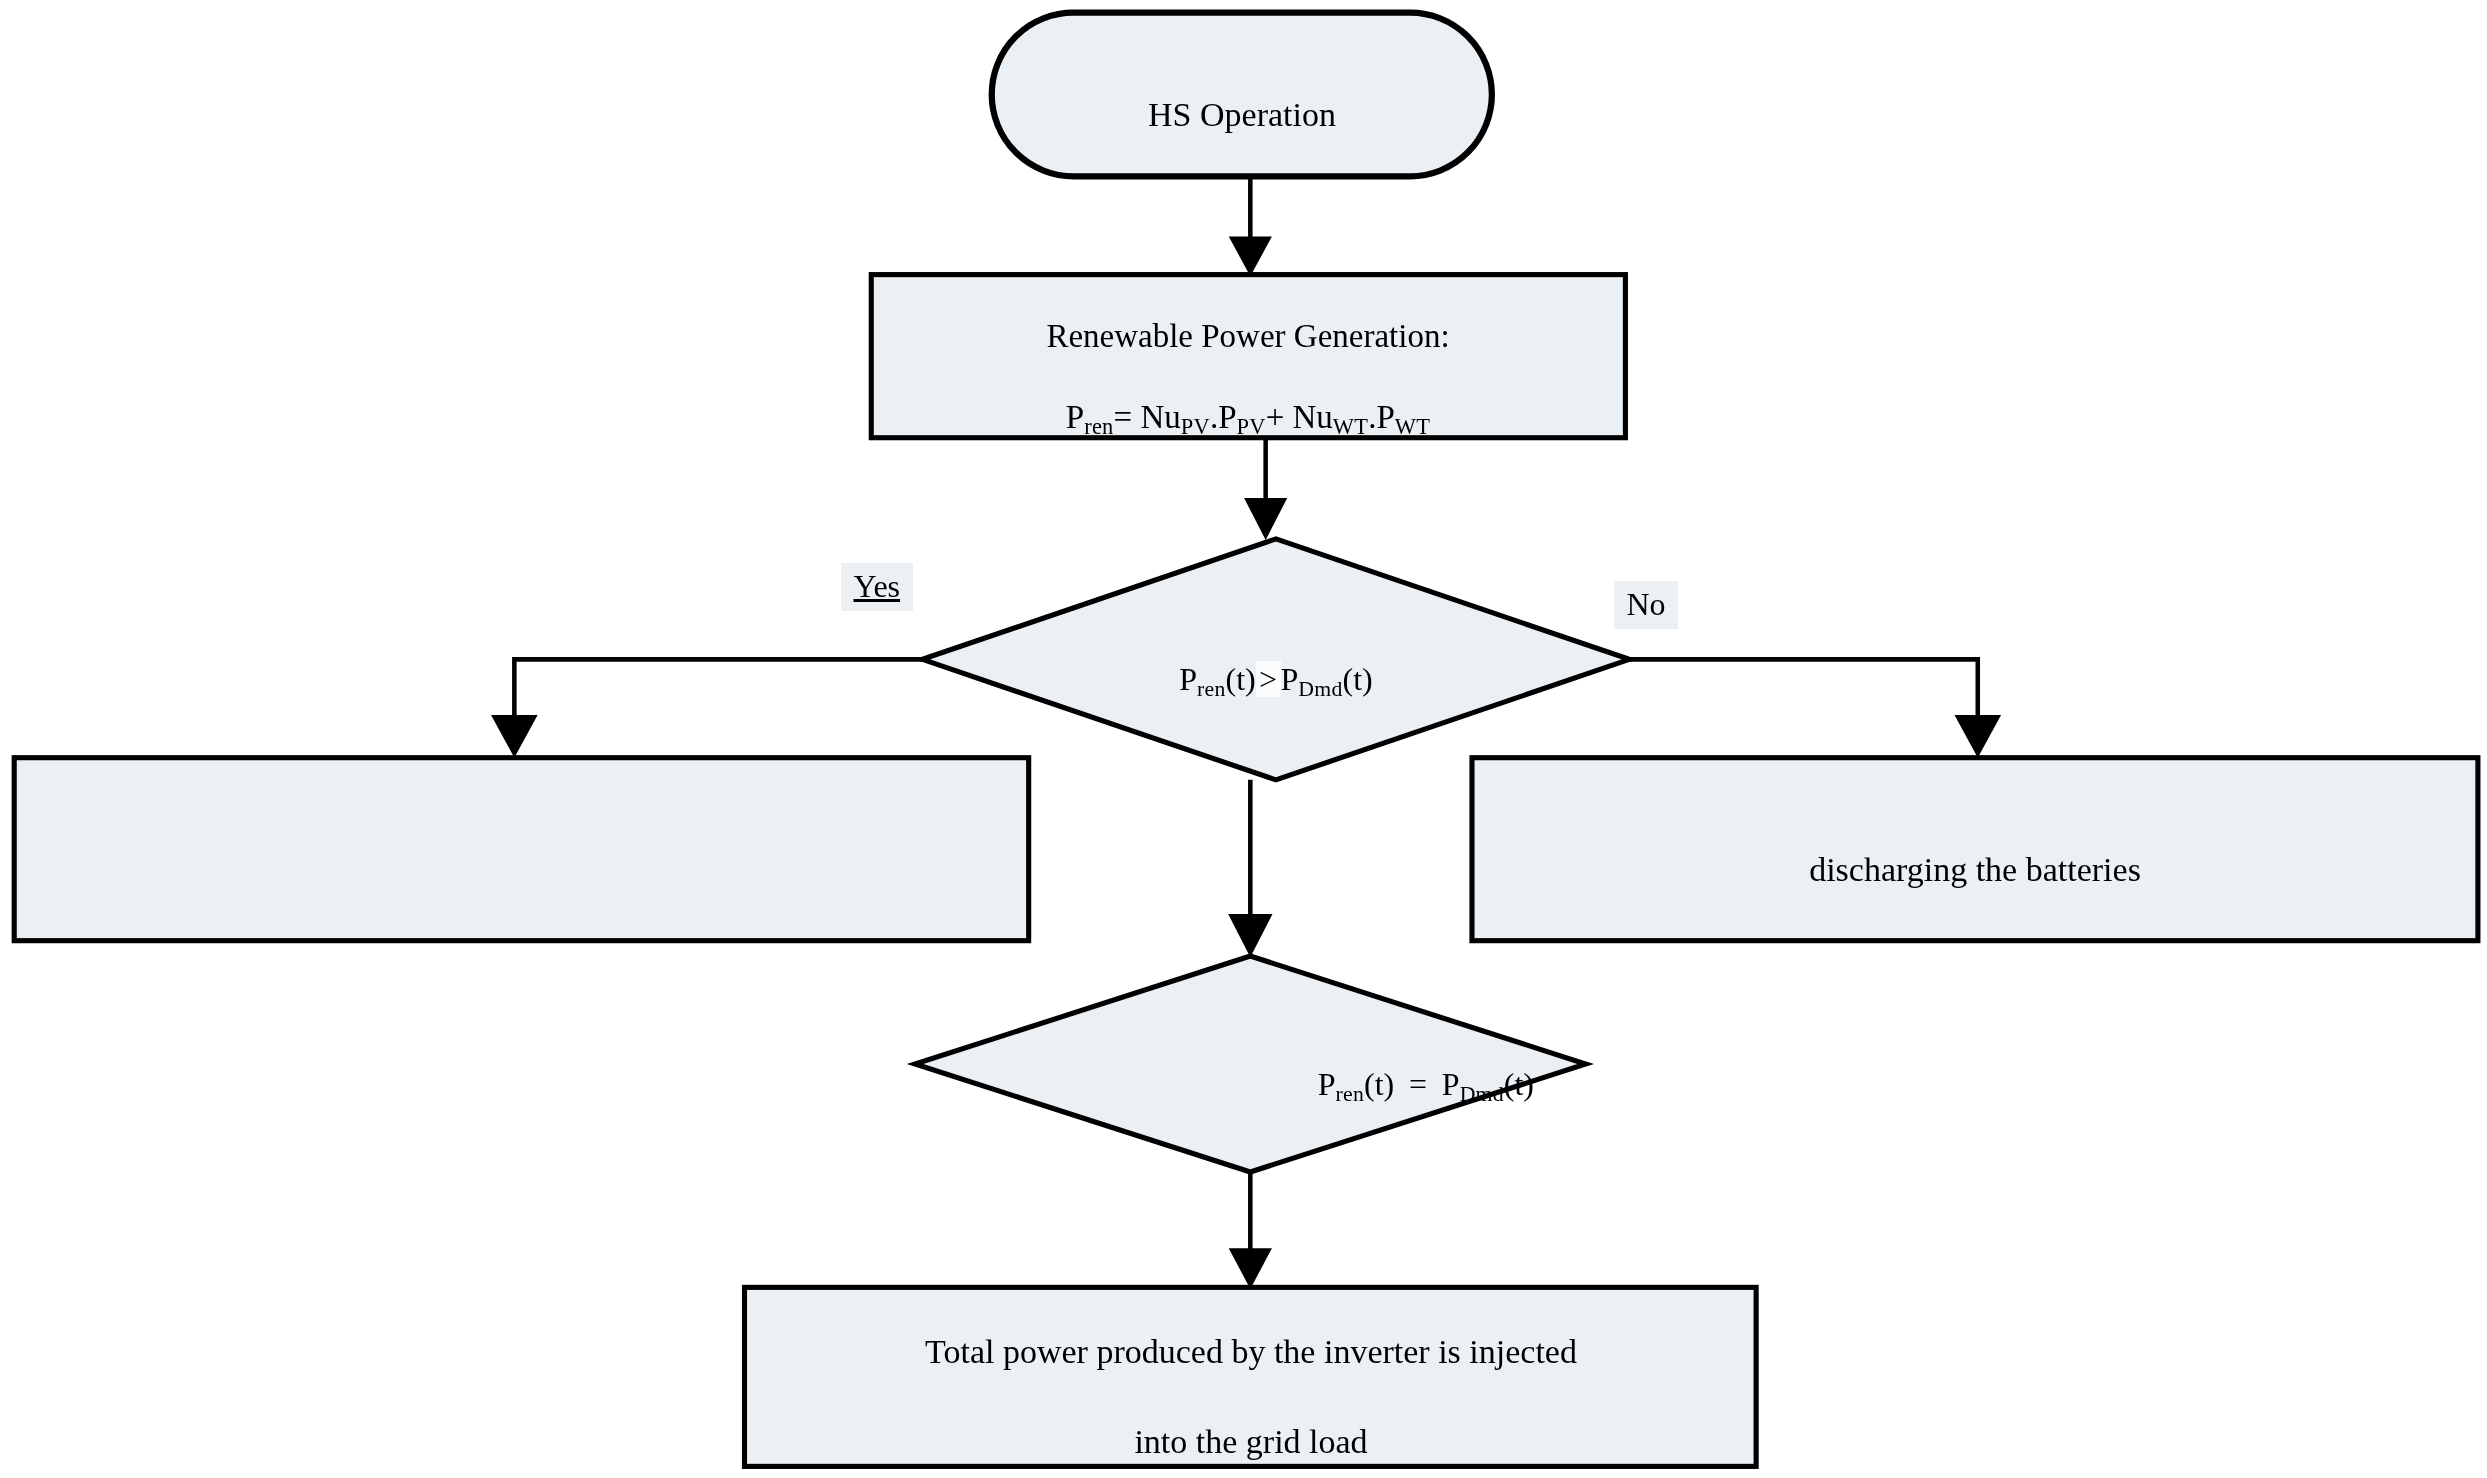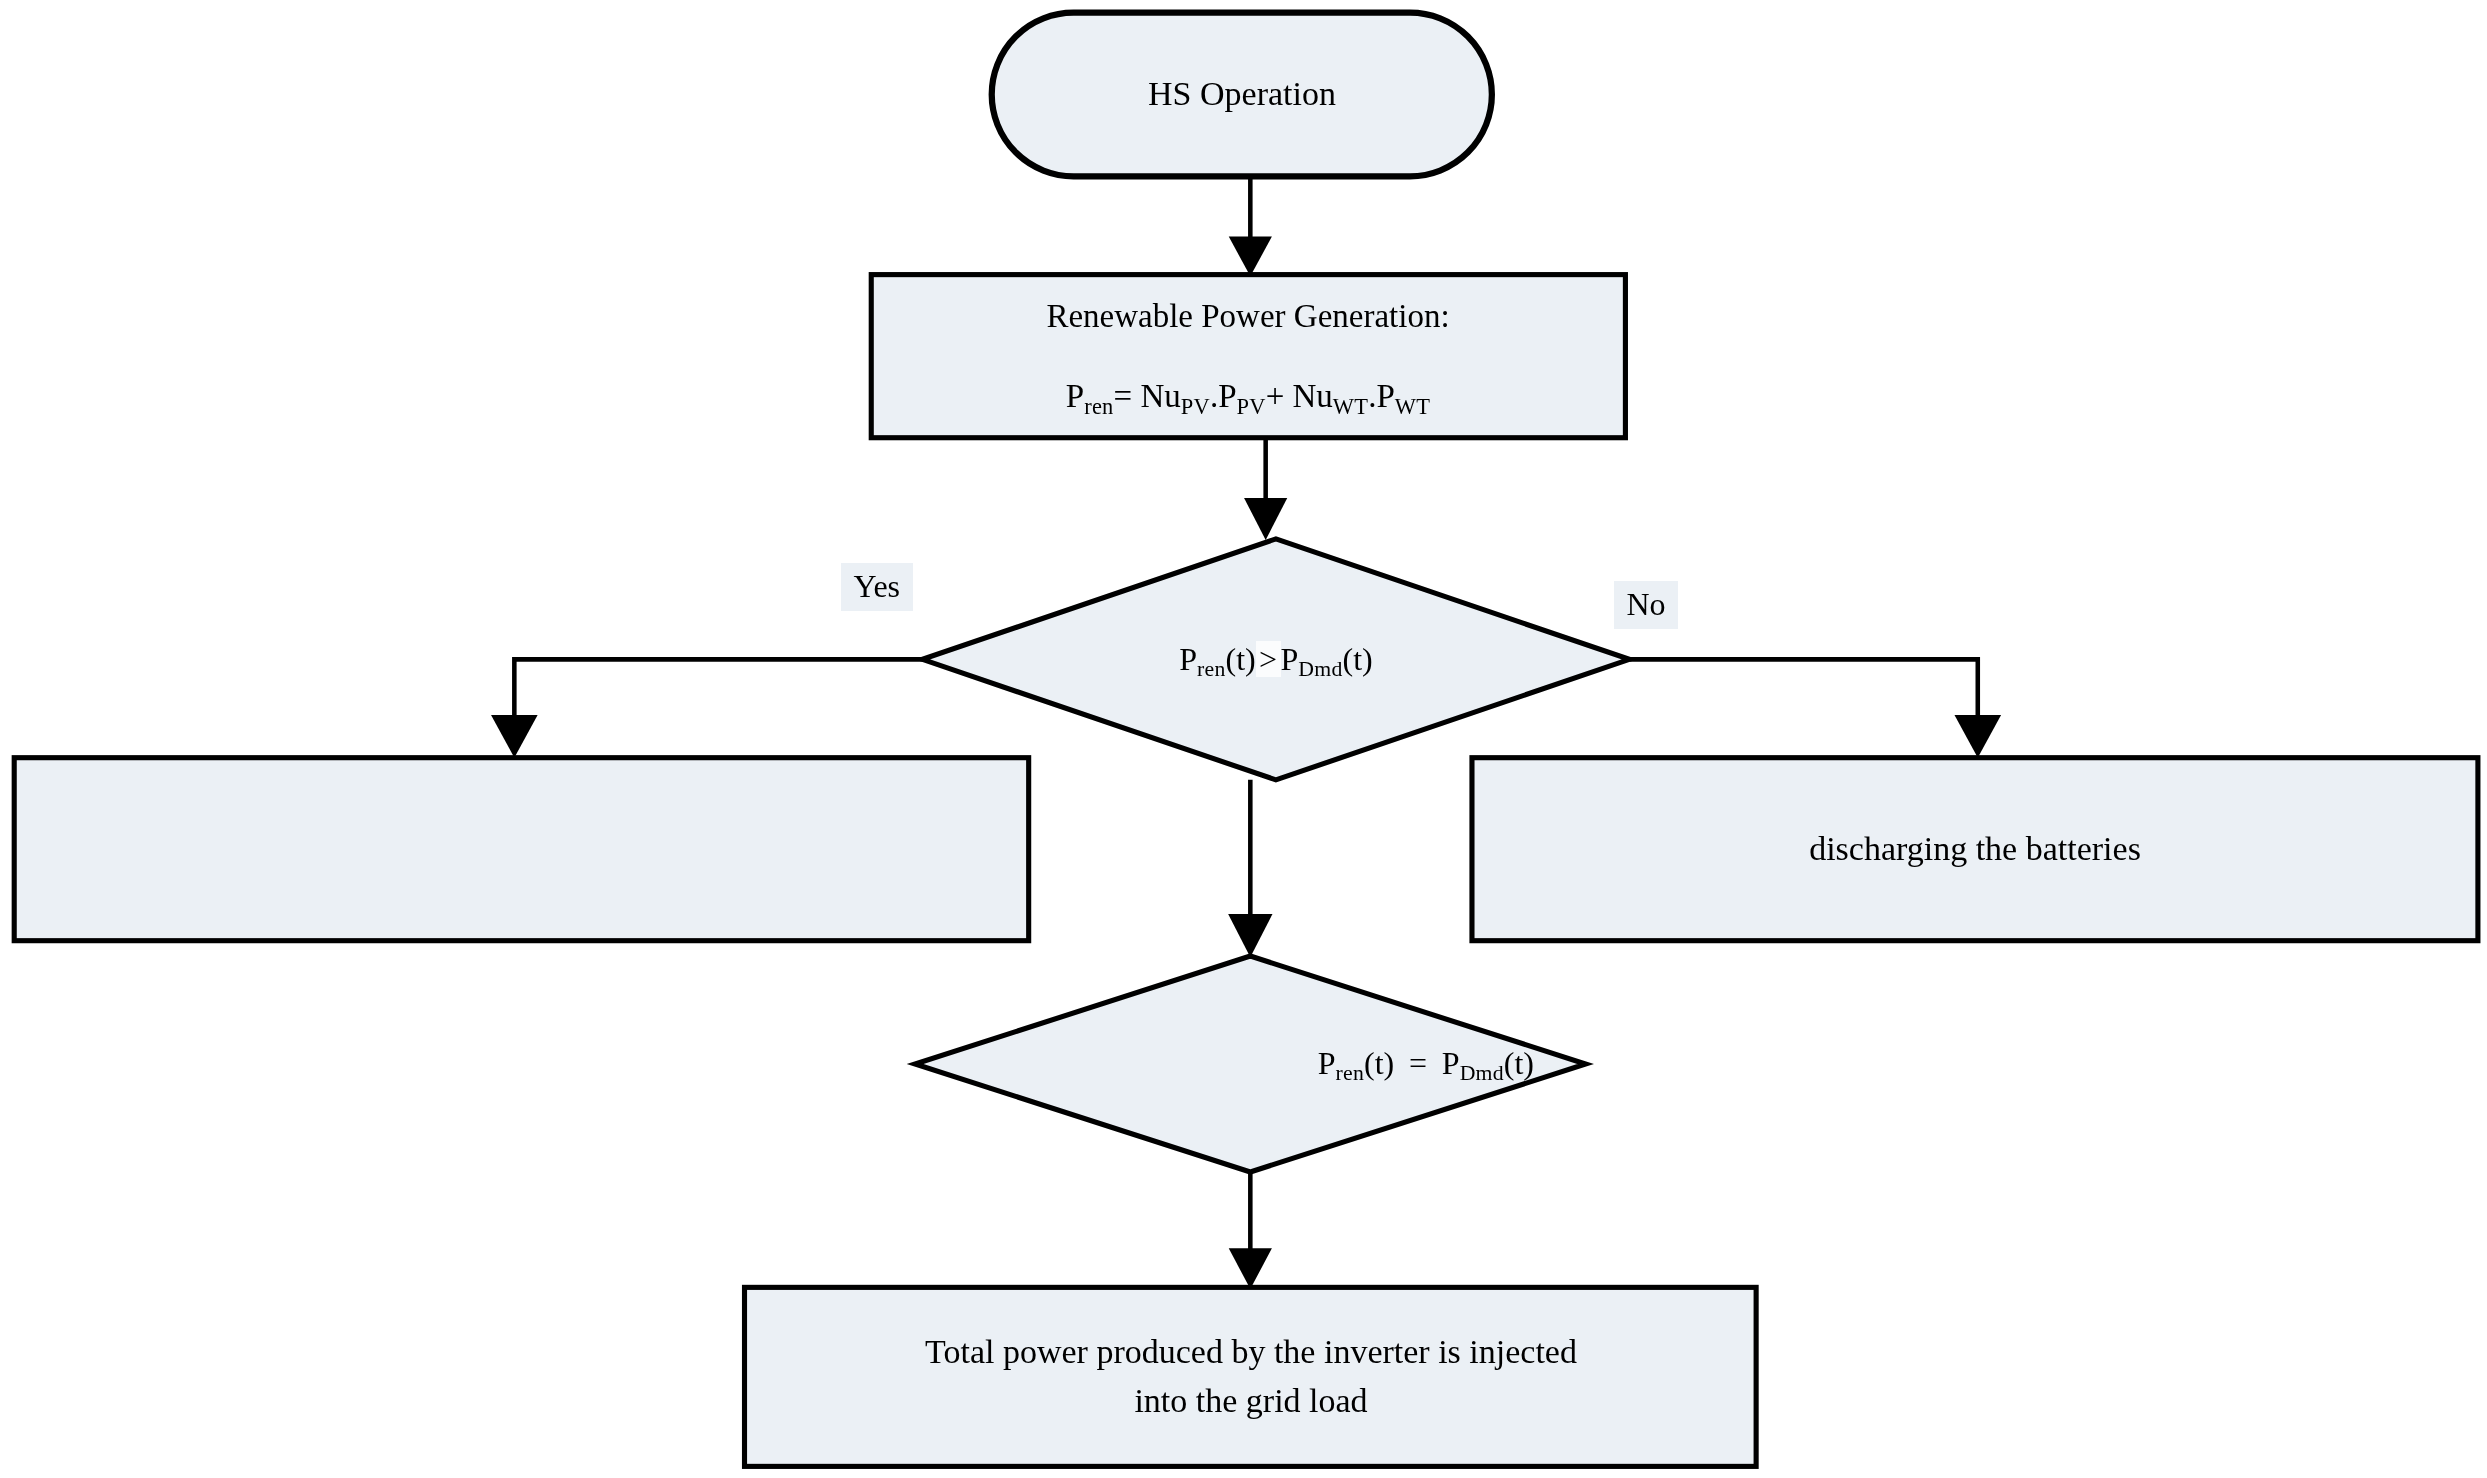--- a/index.html
+++ b/index.html
@@ -55,21 +55,21 @@
     flex-direction: column;
     align-items: center;
     justify-content: center;
     text-align: center;
     color: #000000;
     font-family: "Liberation Serif", "DejaVu Serif", serif;
     line-height: 1.42;
     pointer-events: none;
     white-space: nowrap;
   }
-  .node-text .line { display: block; }
+  .node-text .line { display: block; margin-top: 41px; }
   sub {
     font-size: 0.68em;
     vertical-align: baseline;
     position: relative;
     bottom: -0.28em;
     letter-spacing: 0.01em;
   }
   
   #txt-start {
     left: 992px; top: 12.5px; width: 500px; height: 164px;
@@ -105,21 +105,21 @@
   .edge-label {
     position: absolute;
     background: #ebf0f5;
     color: #000000;
     font-family: "Liberation Serif", "DejaVu Serif", serif;
     font-size: 32px;
     line-height: 1.0;
     padding: 6.8px 12.5px 9px 12.5px;
     white-space: nowrap;
   }
-  #label-yes { left: 841px; top: 563px; }
+  #label-yes { left: 841px; top: 563px; text-decoration: underline; }
   #label-no  { left: 1614px; top: 581px; }
   .op-box {
     background: #fbfcfd;
     padding: 0 3.4px;
   }
 </style>
 </head>
 <body>
 
 <div id="flowchart-root">

